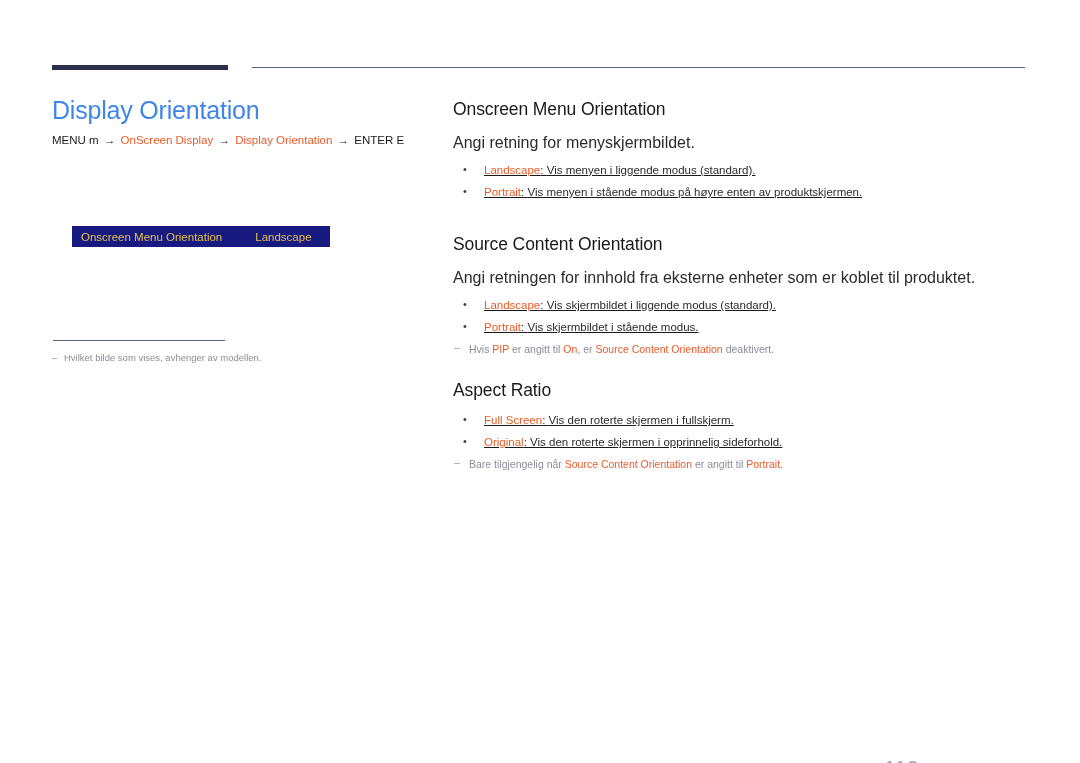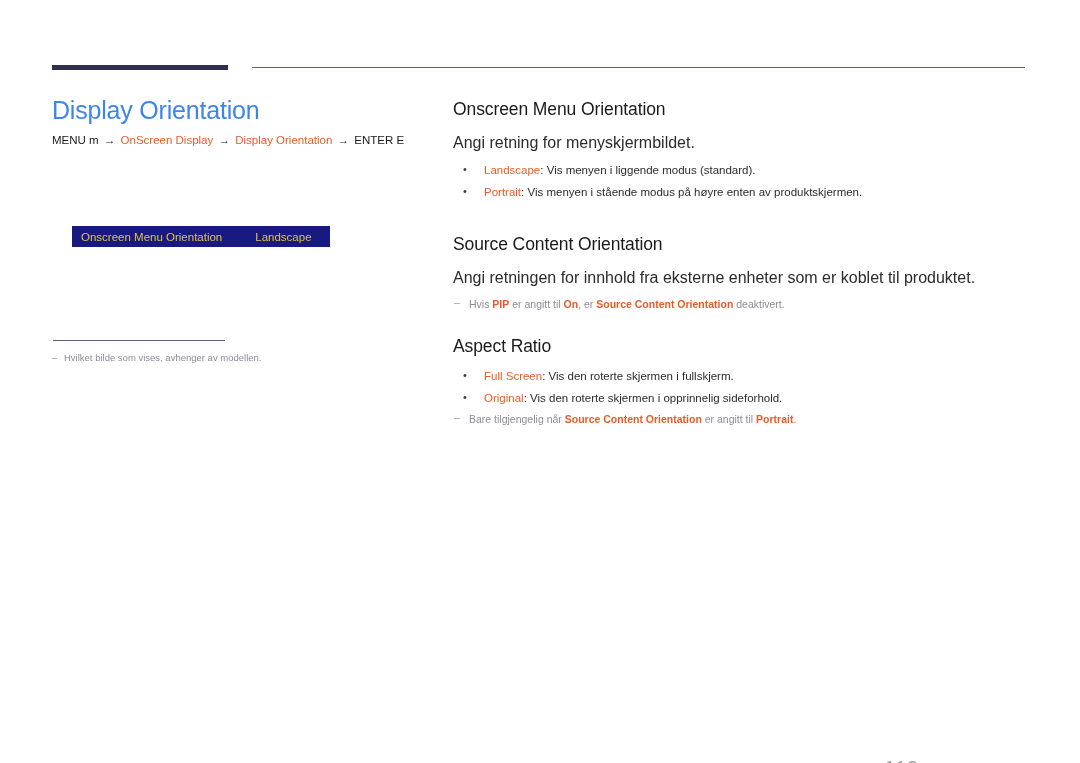--- a/index.html
+++ b/index.html
@@ -132,20 +132,21 @@
   .section-intro {
     font-size: 16px;
     color: #2b2b2b;
     margin: 0 0 7px 0;
     line-height: 1.5;
   }
   .bullet-list {
     list-style: none;
     margin: 0;
     padding: 0;
+    text-decoration: underline;
   }
   .bullet-item {
     position: relative;
     font-size: 11.5px;
     color: #2b2b2b;
     line-height: 1.5;
     padding-left: 31px;
     margin-bottom: 5px;
   }
   .bullet-item::before {
@@ -166,21 +167,21 @@
     margin-top: 2px;
   }
   .note::before {
     content: "\2013";
     position: absolute;
     left: 1px;
     top: -3px;
     color: #a0a0ab;
     font-size: 11px;
   }
-  .note .term { color: #eb5b28; font-weight: bold; margin-top: 20px; }
+  .note .term { color: #eb5b28; font-weight: normal; margin-top: 20px; }
   .spacer-lg { height: 27px; }
   .spacer-md { height: 22px; }
 
   
   .page-number {
     position: absolute;
     right: 53px;
     top: 708px;
     font-size: 21px;
     color: #a5a5ad;
@@ -229,20 +230,24 @@
           <p class="section-intro">Angi retning for menyskjermbildet.</p>
           <ul class="bullet-list">
             <li class="bullet-item"><span class="term">Landscape</span><span>: </span><span>Vis menyen i liggende modus (standard).</span></li>
             <li class="bullet-item"><span class="term">Portrait</span><span>: </span><span>Vis menyen i stående modus på høyre enten av produktskjermen.</span></li>
           </ul>
         </div>
         <div class="spacer-lg"></div>
         <div class="section">
           <h2 class="section-title">Source Content Orientation</h2>
           <p class="section-intro">Angi retningen for innhold fra eksterne enheter som er koblet til produktet.</p>
+          <ul class="bullet-list">
+            <li class="bullet-item"><span class="term">Landscape</span><span>: </span><span>Vis skjermbildet i liggende modus (standard).</span></li>
+            <li class="bullet-item"><span class="term">Portrait</span><span>: </span><span>Vis skjermbildet i stående modus.</span></li>
+          </ul>
           <div class="note"><span>Hvis </span><span class="term">PIP</span><span> er angitt til </span><span class="term">On</span><span>, er </span><span class="term">Source Content Orientation</span><span> deaktivert.</span></div>
         </div>
         <div class="spacer-md"></div>
         <div class="section">
           <h2 class="section-title">Aspect Ratio</h2>
           <ul class="bullet-list">
             <li class="bullet-item"><span class="term">Full Screen</span><span>: </span><span>Vis den roterte skjermen i fullskjerm.</span></li>
             <li class="bullet-item"><span class="term">Original</span><span>: </span><span>Vis den roterte skjermen i opprinnelig sideforhold.</span></li>
           </ul>
           <div class="note"><span>Bare tilgjengelig når </span><span class="term">Source Content Orientation</span><span> er angitt til </span><span class="term">Portrait</span><span>.</span></div>

